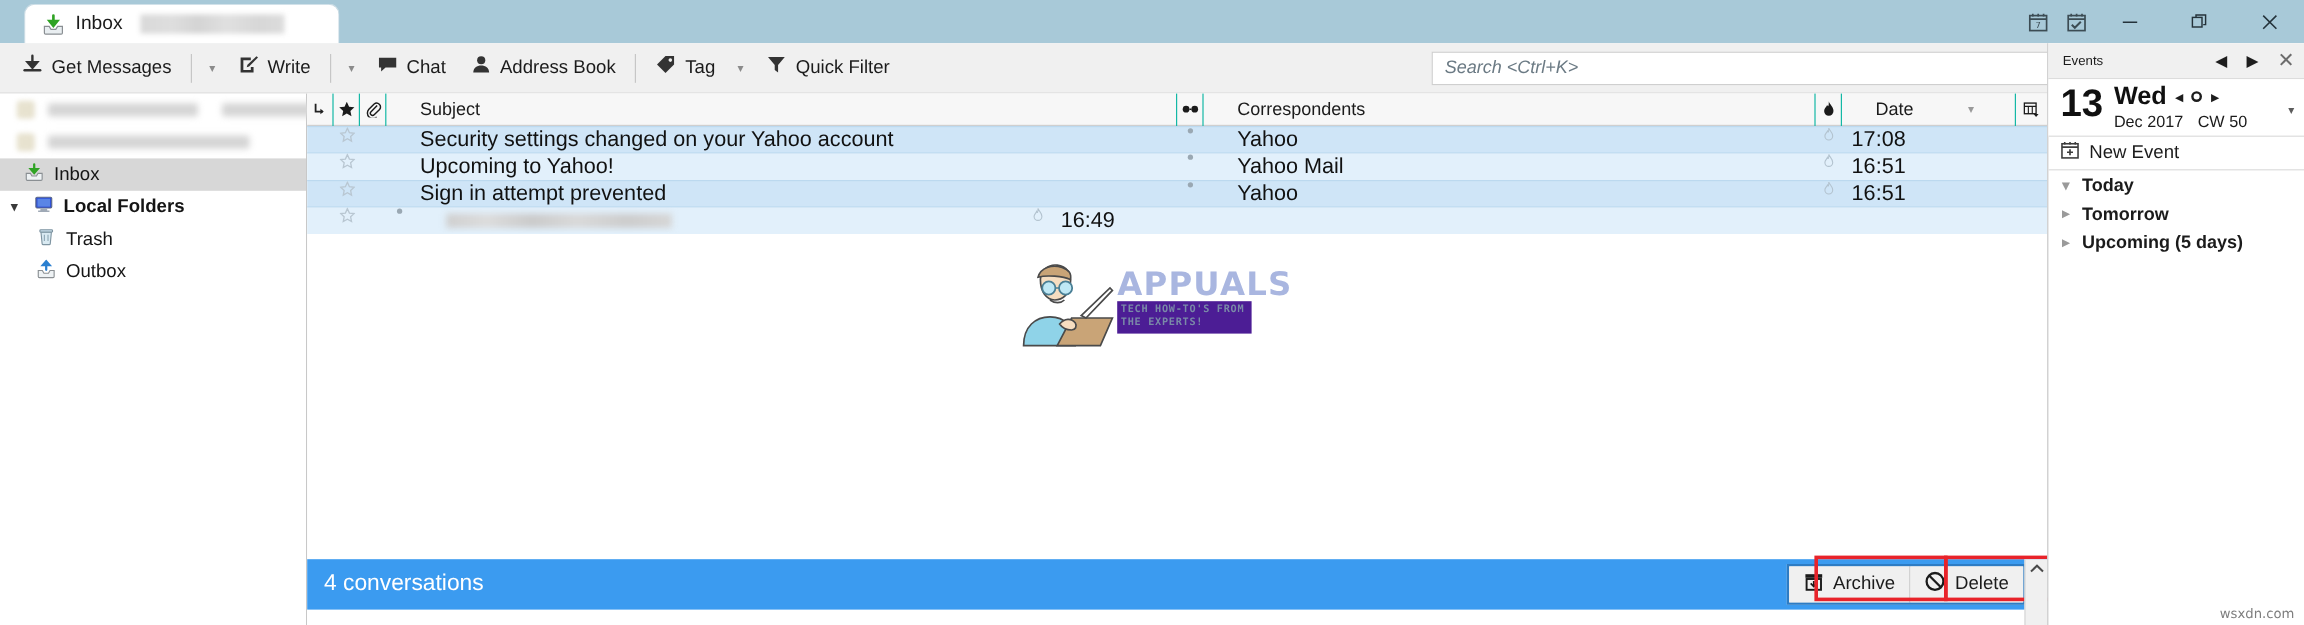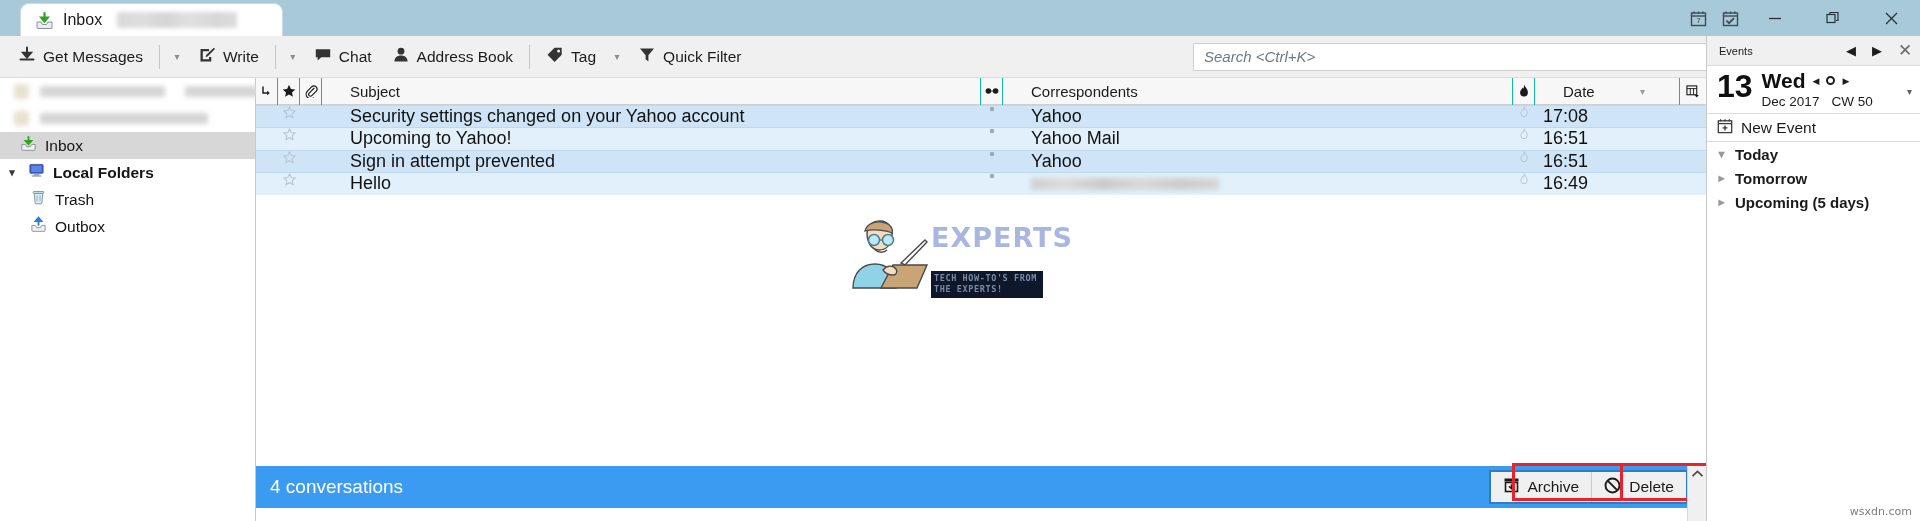--- a/index.html
+++ b/index.html
@@ -146,21 +146,21 @@
   .watermark {
     position: absolute; left: 845px; top: 218px; width: 215px; height: 72px;
     pointer-events: none;
   }
   .wm-text { position: absolute; left: 86px; top: 6px; }
   .wm-appuals {
     font-family: "DejaVu Sans", sans-serif; font-size: 27px; font-weight: bold;
     letter-spacing: 1px; color: #a9b6e0; line-height: 1;
   }
   .wm-sub {
-    margin-top: 20px; background: #0f172a; color: #7a8aa8;
+    margin-top: 0; background: #4c1d95; color: #7a8aa8;
     font-family: "DejaVu Sans Mono", monospace; font-size: 8.5px; font-weight: bold;
     letter-spacing: .6px; padding: 2px 3px; line-height: 1.35; width: 112px;
   }
   .wm-person { position: absolute; left: 0; top: 0; }
 
   
   .statusbar {
     position: absolute; left: 256px; top: 466px; width: 1450px; height: 42px;
     background: #3b9bf0; display: flex; align-items: center; gap: 16px;
   }
@@ -542,21 +542,20 @@
       </div>
 
       <div class="mrow even">
         <div class="c-thread"></div>
         <div class="c-star">
           <svg width="13" height="13" viewBox="0 0 14 14">
               <path d="M7 1 L8.8 4.9 L13 5.4 L9.9 8.3 L10.7 12.5 L7 10.4 L3.3 12.5 L4.1 8.3 L1 5.4 L5.2 4.9 Z" fill="none" stroke="#b9c7d2" stroke-width="1.2"></path>
             </svg>
         </div>
         <div class="c-att"></div>
-        <div class="c-subject">Hello</div>
         <div class="c-read">
             <svg width="6" height="6" viewBox="0 0 6 6">
               <circle cx="3" cy="3" r="2.2" fill="#9aa8b3"></circle>
             </svg>
           </div>
         <div class="c-corr"><span class="corr-blur"></span></div>
         <div class="c-junk">
             <svg width="10" height="13" viewBox="0 0 12 15">
               <path d="M6 .6 C7 3.4 9.9 4.9 9.9 8.6 A3.9 3.9 0 0 1 2.1 8.6 C2.1 6.2 4 5.4 4.6 3.6 C5.3 5 6 5.5 6 .6 Z" fill="none" stroke="#b3c3cf" stroke-width="1.1"></path>
             </svg>
@@ -575,21 +574,21 @@
         <circle cx="29" cy="22" r="5.5" fill="#bfe8f5" stroke="#4a7f95" stroke-width="1.5"></circle>
         <circle cx="43" cy="22" r="5.5" fill="#bfe8f5" stroke="#4a7f95" stroke-width="1.5"></circle>
         <path d="M34.5 22 h3" stroke="#4a7f95" stroke-width="1.4"></path>
         <path d="M30 32 c4 3 9 3 12 0" fill="none" stroke="#4a4a4a" stroke-width="1.4"></path>
         <path d="M36 70 L48 47 h34 l-10 23 Z" fill="#c9a477" stroke="#4a4a4a" stroke-width="1.4"></path>
         <path d="M56 45 L80 22 l2 2 L60 47 Z" fill="#ffffff" stroke="#4a4a4a" stroke-width="1.4"></path>
         <path d="M38 52 c4-5 10-5 13-1 c2 3 0 6-3 6 c-4 0-8-2-10-5 Z" fill="#f6ddc0" stroke="#4a4a4a" stroke-width="1.4"></path>
       </svg>
     </span>
     <div class="wm-text">
-      <div class="wm-appuals">EXPERTS</div>
+      <div class="wm-appuals">APPUALS</div>
       <div class="wm-sub">
         <div>TECH HOW-TO'S FROM</div>
         <div>THE EXPERTS!</div>
       </div>
     </div>
   </div>
 
   <div class="botfill"></div>
   <div class="statusbar">
     <span class="status-text">4 conversations</span>

